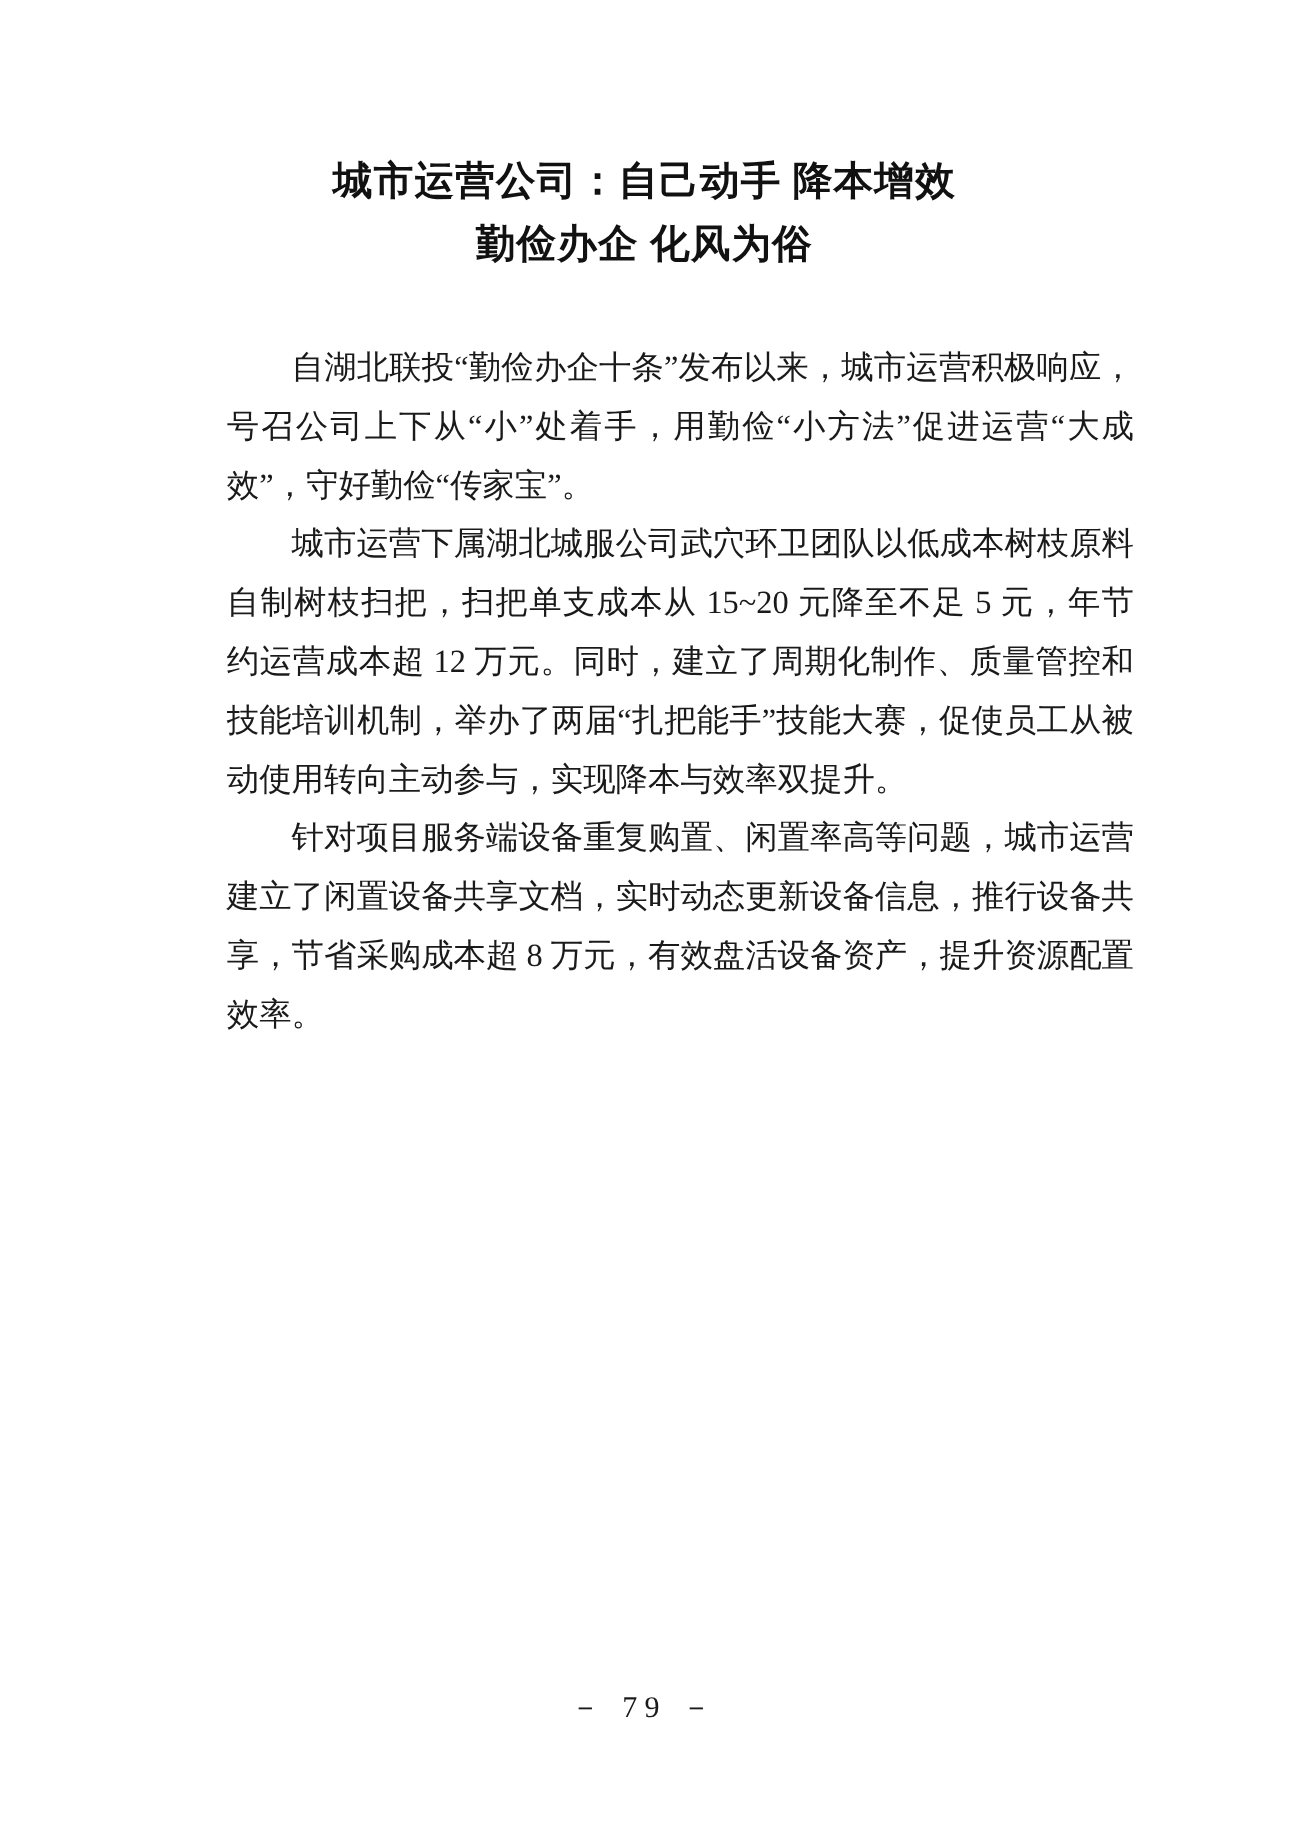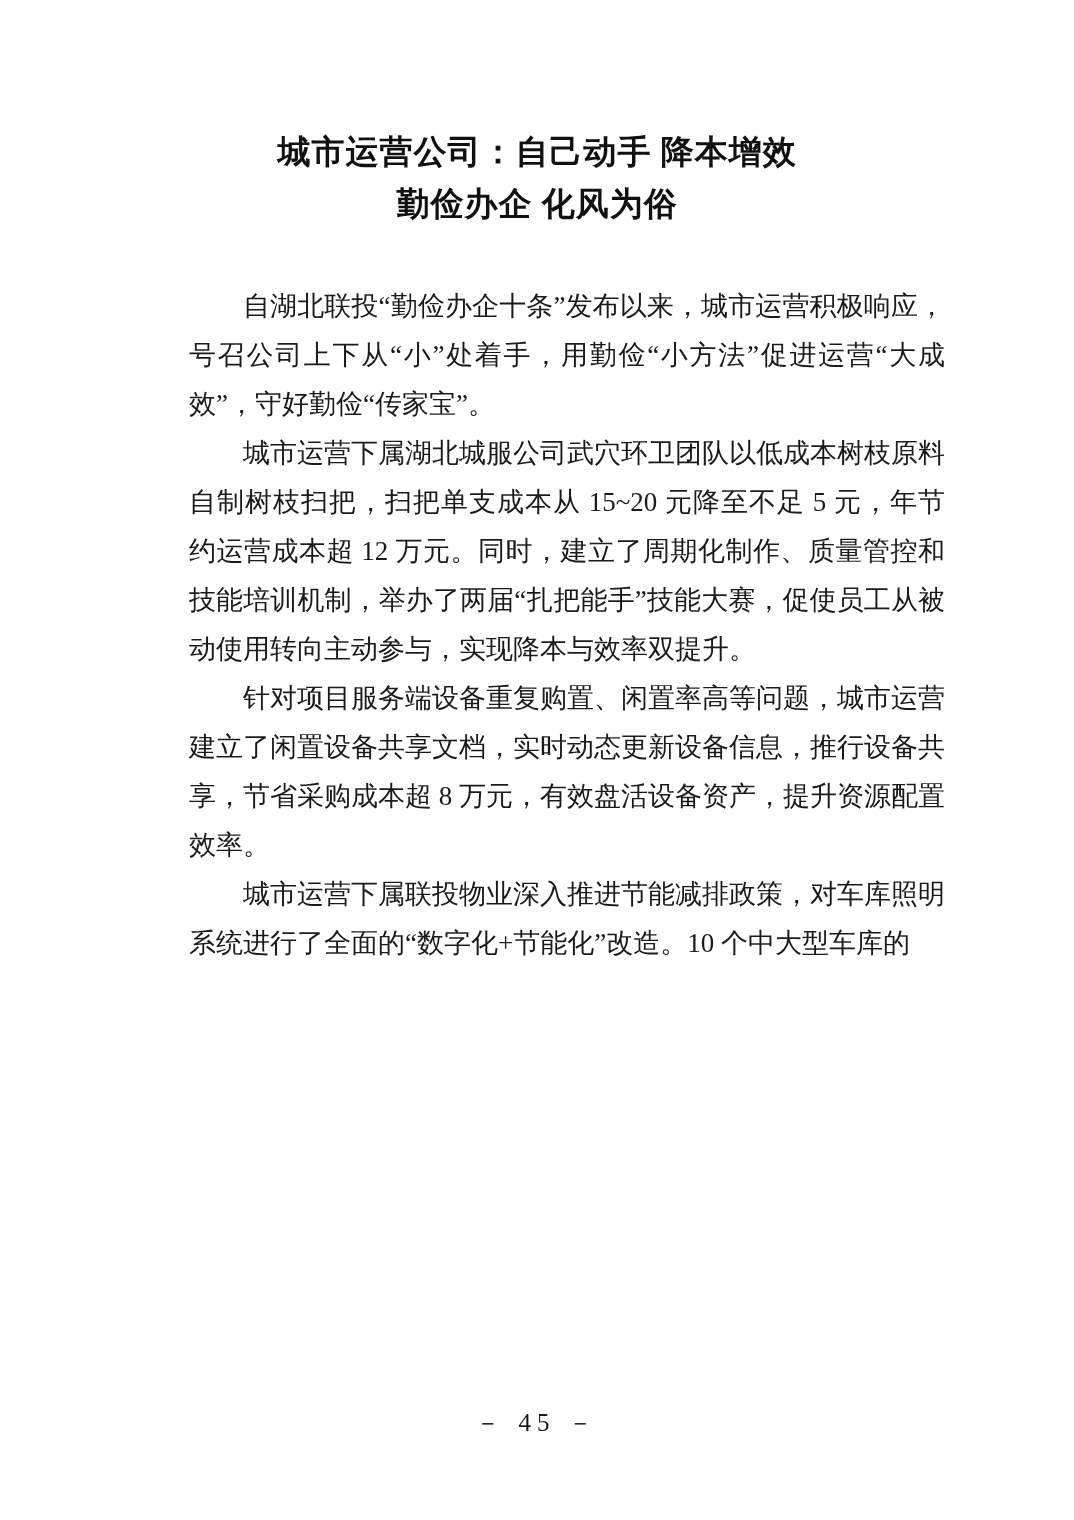--- a/index.html
+++ b/index.html
@@ -62,18 +62,17 @@
 
   <div class="doc-title">
     <div>城市运营公司：自己动手 降本增效</div>
     <div>勤俭办企 化风为俗</div>
   </div>
 
   <div class="doc-body">
     <p>自湖北联投“勤俭办企十条”发布以来，城市运营积极响应，号召公司上下从“小”处着手，用勤俭“小方法”促进运营“大成效”，守好勤俭“传家宝”。</p>
     <p>城市运营下属湖北城服公司武穴环卫团队以低成本树枝原料自制树枝扫把，扫把单支成本从 15~20 元降至不足 5 元，年节约运营成本超 12 万元。同时，建立了周期化制作、质量管控和技能培训机制，举办了两届“扎把能手”技能大赛，促使员工从被动使用转向主动参与，实现降本与效率双提升。</p>
     <p>针对项目服务端设备重复购置、闲置率高等问题，城市运营建立了闲置设备共享文档，实时动态更新设备信息，推行设备共享，节省采购成本超 8 万元，有效盘活设备资产，提升资源配置效率。</p>
-    <p>城市运营下属联投物业深入推进节能减排政策，对车库照明系统进行了全面的“数字化+节能化”改造。10 个中大型车库的</p>
   </div>
 
-  <div class="doc-footer">－ 45 －</div>
+  <div class="doc-footer">－ 79 －</div>
 
 </div>
 
 </body></html>

